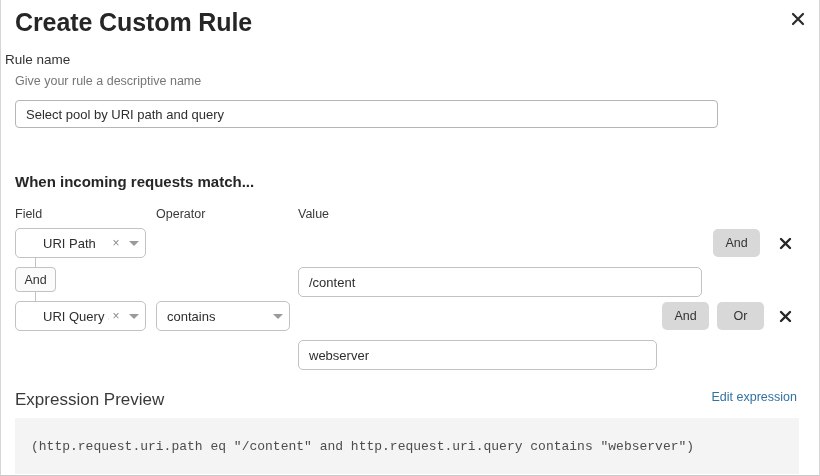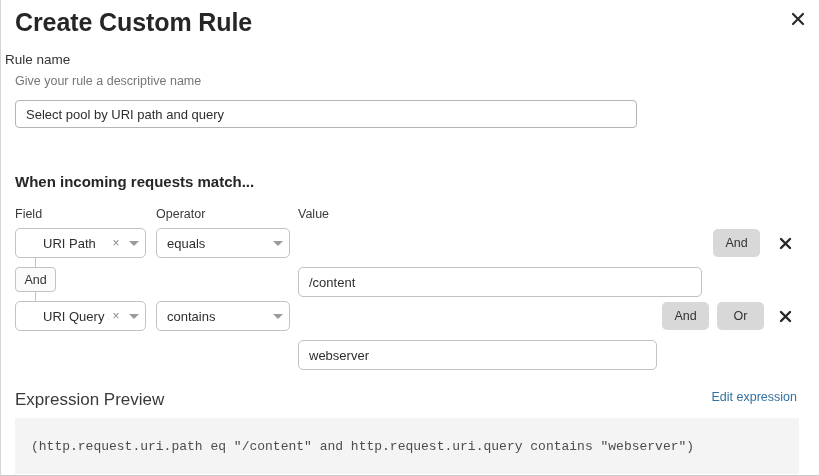--- a/index.html
+++ b/index.html
@@ -69,21 +69,21 @@
     border-radius: 4px;
     font-family: "Liberation Sans", sans-serif;
     font-size: 13px;
     color: #2e2e2e;
     padding: 0 10px;
     outline: none;
   }
   #rule-name-input {
     left: 14px;
     top: 100px;
-    width: 622px;
+    width: 703px;
     height: 28px;
   }
 
   
   #when-heading {
     position: absolute;
     left: 14px;
     top: 173px;
     font-size: 15px;
     font-weight: bold;
@@ -303,26 +303,20 @@
 
   <div class="cond-row" id="cond-row-0">
     <div class="select-box field-select">
       <span class="field-text">URI Path</span>
       <span class="clear-x">×</span>
       <span class="caret">
           <i></i>
         </span>
     </div>
 
-    <div class="select-box op-select">
-      <span class="op-text">equals</span>
-      <span class="caret">
-          <i></i>
-        </span>
-    </div>
 
     <input class="value-input" id="value-input-0" type="text" value="/content" style="">
 
     <button class="logic-btn" id="and-btn-0">And</button>
 
     <div class="remove-btn" id="remove-btn-0">
       <svg width="13" height="13" viewBox="0 0 13 13" aria-hidden="true">
         <path d="M2 2 L11 11 M11 2 L2 11" stroke="currentColor" stroke-width="2.4" stroke-linecap="round"></path>
       </svg>
     </div>

